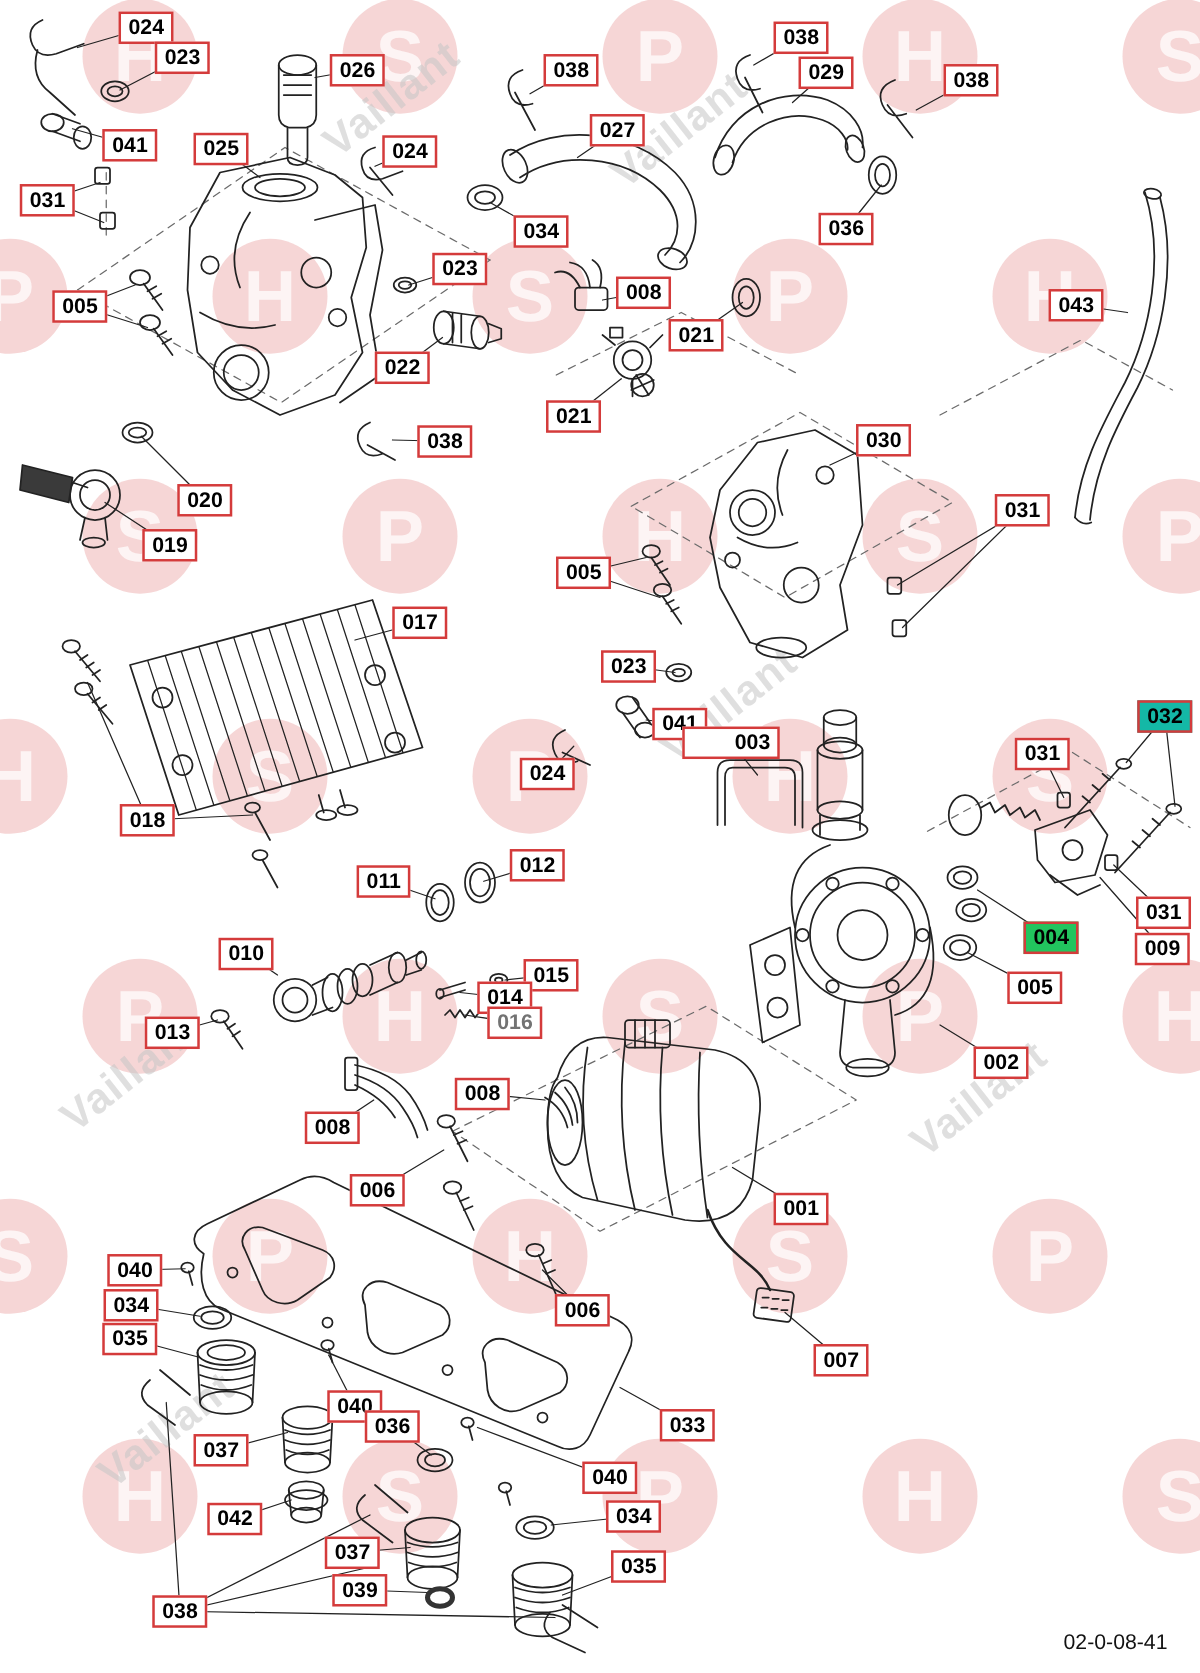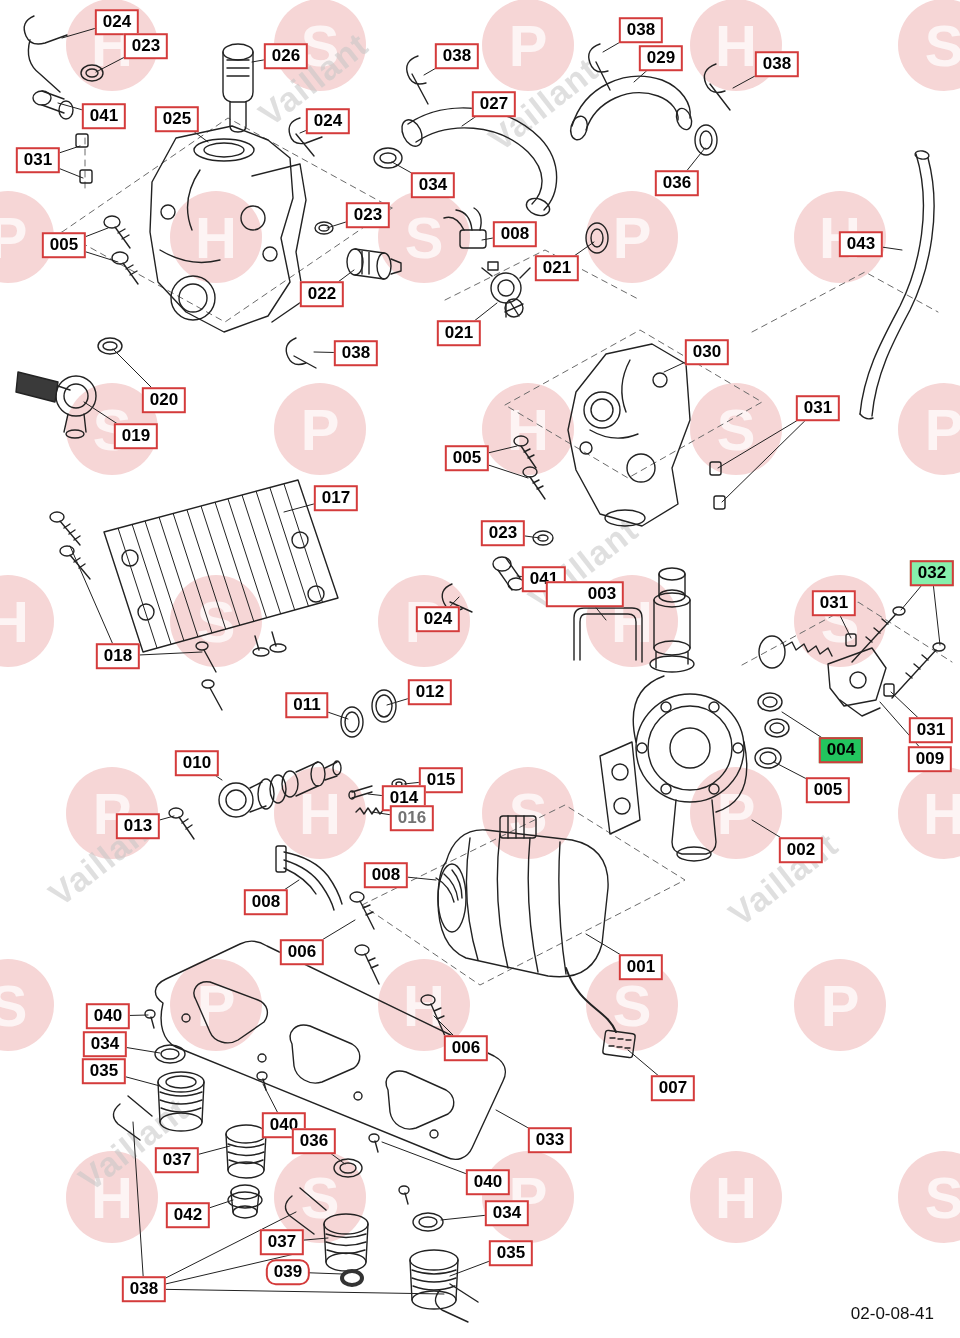--- a/index.html
+++ b/index.html
@@ -591,21 +591,21 @@
     <div class="part-label" style="left: 356px; top: 353px; border-color: rgb(212, 59, 59); color: rgb(0, 0, 0); background: rgb(255, 255, 255);">038</div>
     <div class="part-label" style="left: 707px; top: 352px; border-color: rgb(212, 59, 59); color: rgb(0, 0, 0); background: rgb(255, 255, 255);">030</div>
     <div class="part-label" style="left: 164px; top: 400px; border-color: rgb(212, 59, 59); color: rgb(0, 0, 0); background: rgb(255, 255, 255); text-align: right;">020</div>
     <div class="part-label" style="left: 818px; top: 408px; border-color: rgb(212, 59, 59); color: rgb(0, 0, 0); background: rgb(255, 255, 255);">031</div>
     <div class="part-label" style="left: 136px; top: 436px; border-color: rgb(212, 59, 59); color: rgb(0, 0, 0); background: rgb(255, 255, 255);">019</div>
     <div class="part-label" style="left: 467px; top: 458px; border-color: rgb(212, 59, 59); color: rgb(0, 0, 0); background: rgb(255, 255, 255);">005</div>
     <div class="part-label" style="left: 336px; top: 498px; border-color: rgb(212, 59, 59); color: rgb(0, 0, 0); background: rgb(255, 255, 255);">017</div>
     <div class="part-label" style="left: 503px; top: 533px; border-color: rgb(212, 59, 59); color: rgb(0, 0, 0); background: rgb(255, 255, 255);">023</div>
     <div class="part-label" style="left: 544px; top: 579px; border-color: rgb(212, 59, 59); color: rgb(0, 0, 0); background: rgb(255, 255, 255);">041</div>
     <div class="part-label" style="left: 585px; top: 594px; border-color: rgb(212, 59, 59); color: rgb(0, 0, 0); background: rgb(255, 255, 255); padding-left: 40px;">003</div>
-    <div class="part-label" style="left: 932px; top: 573px; border-color: rgb(212, 59, 59); color: rgb(0, 0, 0); background: #86efac;">032</div>
+    <div class="part-label" style="left: 932px; top: 573px; border-color: rgb(212, 59, 59); color: rgb(0, 0, 0); background: #14b8a6;">032</div>
     <div class="part-label" style="left: 834px; top: 603px; border-color: rgb(212, 59, 59); color: rgb(0, 0, 0); background: rgb(255, 255, 255);">031</div>
     <div class="part-label" style="left: 438px; top: 619px; border-color: rgb(212, 59, 59); color: rgb(0, 0, 0); background: rgb(255, 255, 255);">024</div>
     <div class="part-label" style="left: 118px; top: 656px; border-color: rgb(212, 59, 59); color: rgb(0, 0, 0); background: rgb(255, 255, 255);">018</div>
     <div class="part-label" style="left: 307px; top: 705px; border-color: rgb(212, 59, 59); color: rgb(0, 0, 0); background: rgb(255, 255, 255);">011</div>
     <div class="part-label" style="left: 430px; top: 692px; border-color: rgb(212, 59, 59); color: rgb(0, 0, 0); background: rgb(255, 255, 255);">012</div>
     <div class="part-label" style="left: 931px; top: 730px; border-color: rgb(212, 59, 59); color: rgb(0, 0, 0); background: rgb(255, 255, 255);">031</div>
     <div class="part-label" style="left: 841px; top: 750px; border-color: rgb(212, 59, 59); color: rgb(0, 0, 0); background: #22c55e;">004</div>
     <div class="part-label" style="left: 930px; top: 759px; border-color: rgb(212, 59, 59); color: rgb(0, 0, 0); background: rgb(255, 255, 255);">009</div>
     <div class="part-label" style="left: 197px; top: 763px; border-color: rgb(212, 59, 59); color: rgb(0, 0, 0); background: rgb(255, 255, 255);">010</div>
     <div class="part-label" style="left: 441px; top: 780px; border-color: rgb(212, 59, 59); color: rgb(0, 0, 0); background: rgb(255, 255, 255);">015</div>
@@ -625,17 +625,17 @@
     <div class="part-label" style="left: 673px; top: 1088px; border-color: rgb(212, 59, 59); color: rgb(0, 0, 0); background: rgb(255, 255, 255);">007</div>
     <div class="part-label" style="left: 284px; top: 1125px; border-color: rgb(212, 59, 59); color: rgb(0, 0, 0); background: rgb(255, 255, 255);">040</div>
     <div class="part-label" style="left: 314px; top: 1141px; border-color: rgb(212, 59, 59); color: rgb(0, 0, 0); background: rgb(255, 255, 255);">036</div>
     <div class="part-label" style="left: 550px; top: 1140px; border-color: rgb(212, 59, 59); color: rgb(0, 0, 0); background: rgb(255, 255, 255);">033</div>
     <div class="part-label" style="left: 177px; top: 1160px; border-color: rgb(212, 59, 59); color: rgb(0, 0, 0); background: rgb(255, 255, 255);">037</div>
     <div class="part-label" style="left: 188px; top: 1215px; border-color: rgb(212, 59, 59); color: rgb(0, 0, 0); background: rgb(255, 255, 255);">042</div>
     <div class="part-label" style="left: 488px; top: 1182px; border-color: rgb(212, 59, 59); color: rgb(0, 0, 0); background: rgb(255, 255, 255);">040</div>
     <div class="part-label" style="left: 507px; top: 1213px; border-color: rgb(212, 59, 59); color: rgb(0, 0, 0); background: rgb(255, 255, 255);">034</div>
     <div class="part-label" style="left: 282px; top: 1242px; border-color: rgb(212, 59, 59); color: rgb(0, 0, 0); background: rgb(255, 255, 255);">037</div>
     <div class="part-label" style="left: 511px; top: 1253px; border-color: rgb(212, 59, 59); color: rgb(0, 0, 0); background: rgb(255, 255, 255);">035</div>
-    <div class="part-label" style="left: 288px; top: 1272px; border-color: rgb(212, 59, 59); color: rgb(0, 0, 0); background: rgb(255, 255, 255); border-radius: 10px;">039</div>
+    <div class="part-label" style="left: 288px; top: 1272px; border-color: rgb(212, 59, 59); color: rgb(0, 0, 0); background: rgb(255, 255, 255);">039</div>
     <div class="part-label" style="left: 144px; top: 1289px; border-color: rgb(212, 59, 59); color: rgb(0, 0, 0); background: rgb(255, 255, 255);">038</div>
   </div>
 
 <div class="diagram-code">02-0-08-41</div>
 
 </body></html>

